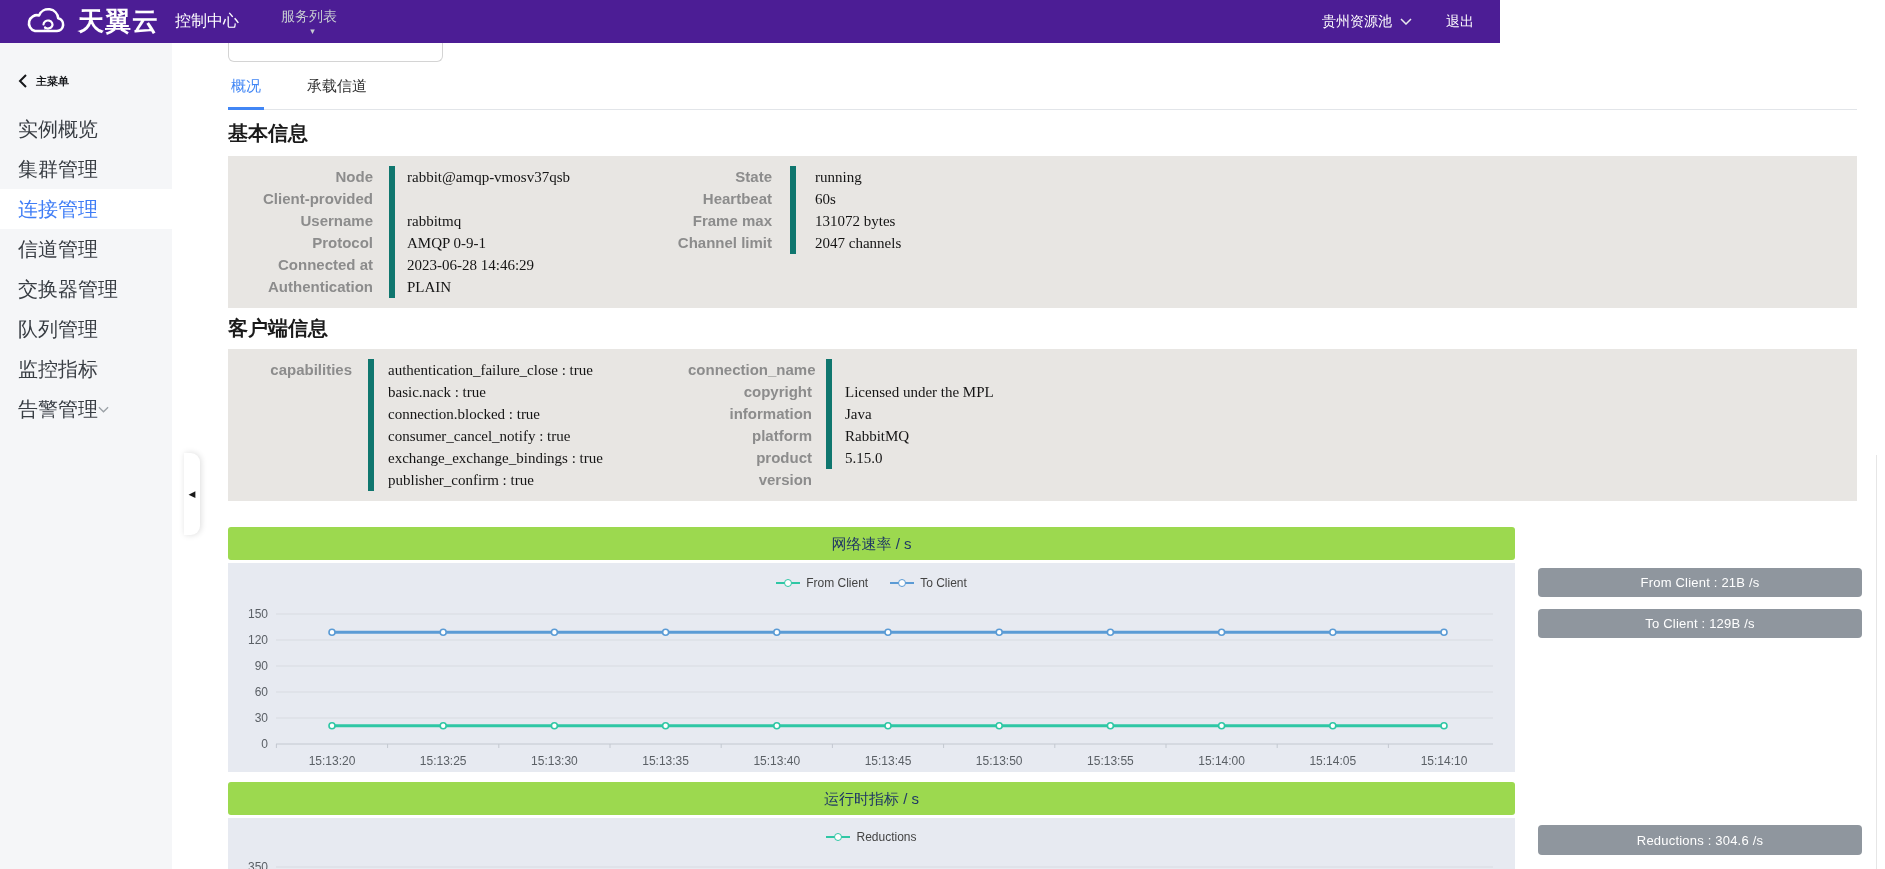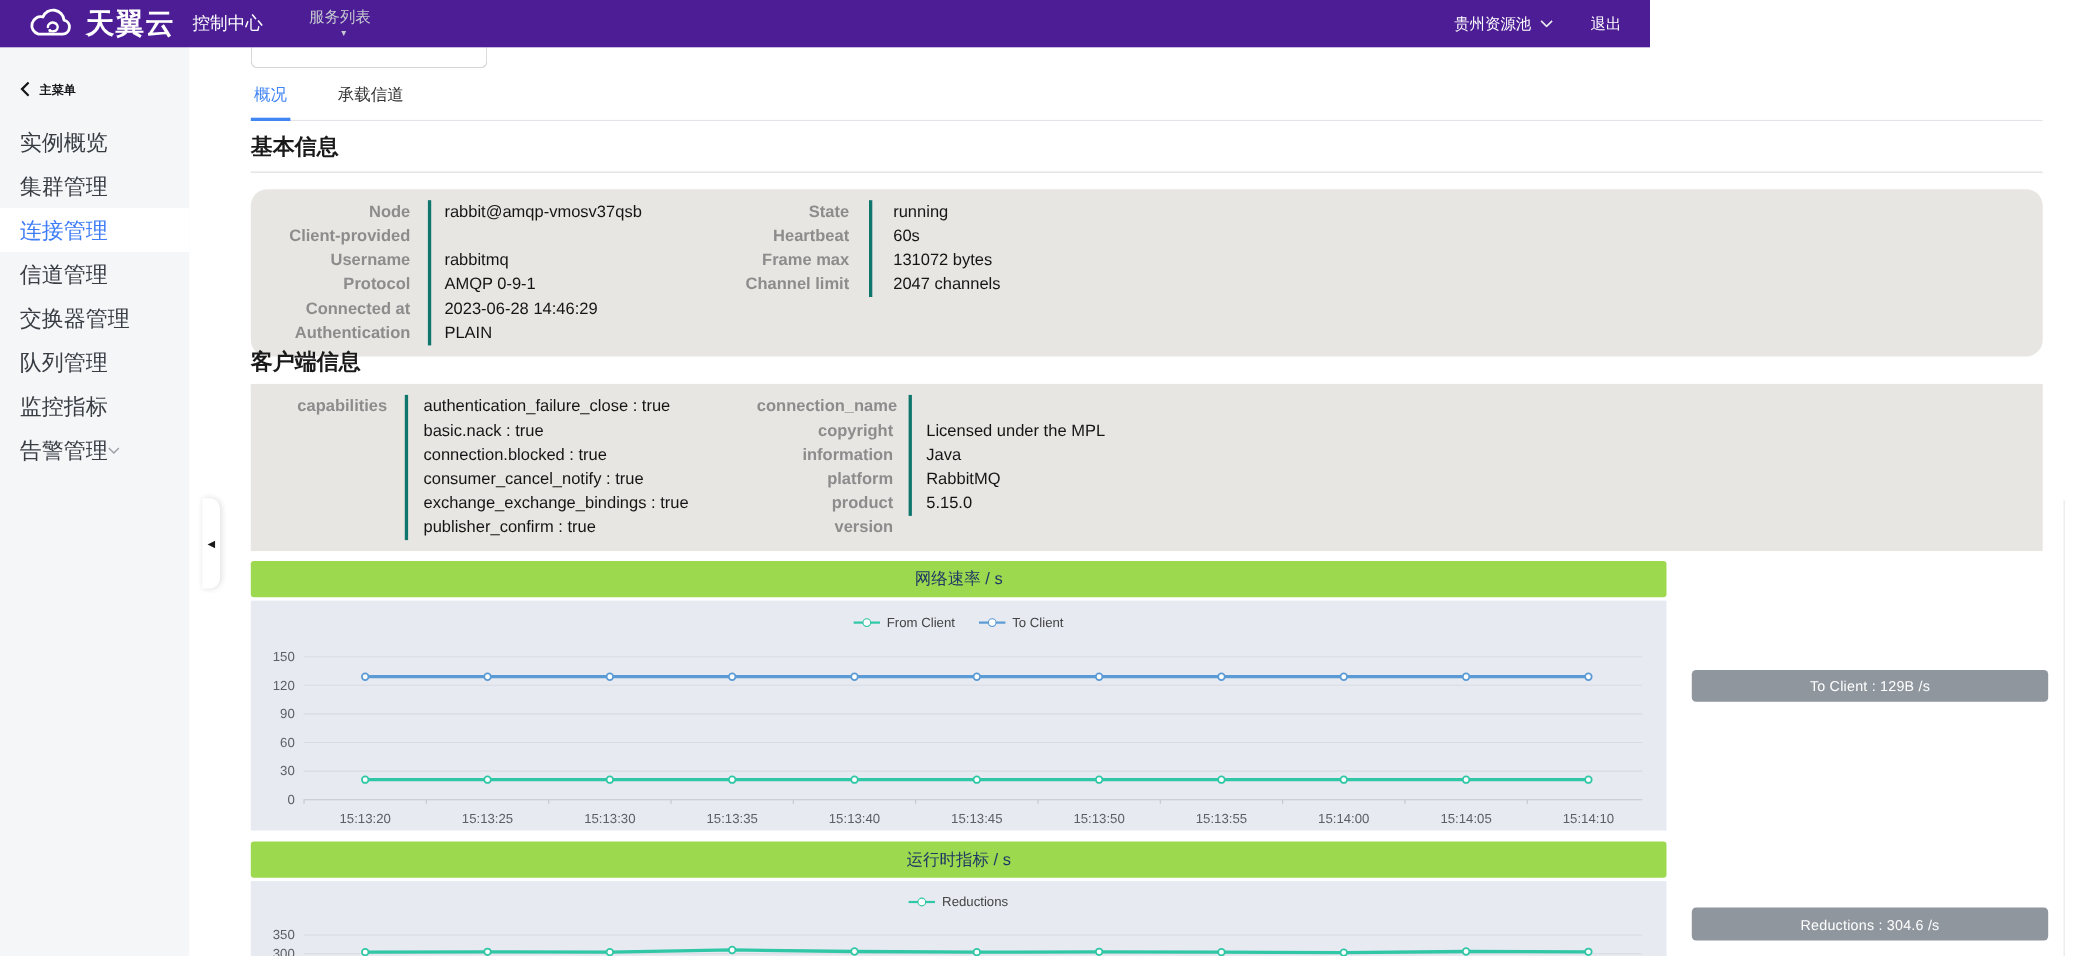--- a/index.html
+++ b/index.html
@@ -44,38 +44,38 @@
   .tab.active { color:#4186f5; }
   .tab.active::after { content:""; position:absolute; left:0; right:0; bottom:-1px; height:3px; background:#4186f5; }
 
   .sec-title { position:absolute; left:0; width:1629px; font-size:20px; font-weight:bold; color:#1a1a1a;
     padding-bottom:9px; border-bottom:1px solid #dadada; }
   #sec-title-basic { top:77px; }
   #sec-title-client { top:272px; }
 
   .info-table { position:absolute; left:0; width:1629px; height:152px; background:#e8e6e3;
     display:flex; align-items:flex-start; padding:10px 0; font-size:15px; line-height:22px; color:#151515; }
-  #basic-table { top:129px;border-radius:15px; }
+  #basic-table { top:113px; }
   #client-table { top:306px; }
   .col { display:flex; flex-direction:column; }
   .lbl-col { color:#8c8c8c; font-weight:bold; text-align:right; }
-  .val-col { border-left:3px solid #0f766e; }
+  .val-col { border-left:6px solid #0f766e;font-family:Liberation Serif, serif; }
   
   #bt-l-labels { width:161px; padding-right:16px; }
   #bt-l-values { width:272px; padding-left:12px; }
   #bt-r-labels { width:129px; padding-right:18px; }
   #bt-r-values { padding-left:19px; }
   
   #ct-l-labels { width:140px; padding-right:16px; }
   #ct-l-values { width:320px; padding-left:14px; }
   #ct-r-labels { width:138px; padding-right:14px; }
   #ct-r-values { padding-left:13px; }
 
   
-  .chart-card { position:absolute; left:0; width:1287px; }
+  .chart-card { position:absolute; left:0; width:1287px;margin-top:17px; }
   #chart-card-0 { top:467px; }
   #chart-card-1 { top:722px; }
   .chart-header { height:33px; line-height:33px; text-align:center; background:#9cd94f; color:#1f3864;
     font-size:15px; border-radius:3px; margin-bottom:3px; }
   .chart-body { background:#e7eaf1; }
   #chart-body-0 { height:209px; }
   #chart-body-1 { height:147px; }
   .legend { display:flex; justify-content:center; align-items:center; gap:22px; padding-top:8px; height:32px; }
   #legend-1 { padding-top:6px; }
   .lg-item { display:flex; align-items:center; gap:6px; font-size:12px; color:#444; cursor:pointer; }
@@ -379,17 +379,18 @@
             <circle cx="771.2" cy="32.3" r="3" fill="#ffffff" stroke="#2fc7a5" stroke-width="1.6"></circle>
             <circle cx="882.4" cy="32.6" r="3" fill="#ffffff" stroke="#2fc7a5" stroke-width="1.6"></circle>
             <circle cx="993.6" cy="33.0" r="3" fill="#ffffff" stroke="#2fc7a5" stroke-width="1.6"></circle>
             <circle cx="1104.8000000000002" cy="32.0" r="3" fill="#ffffff" stroke="#2fc7a5" stroke-width="1.6"></circle>
             <circle cx="1216" cy="32.3" r="3" fill="#ffffff" stroke="#2fc7a5" stroke-width="1.6"></circle>
           </svg>
       </div>
     </div>
   </main>
 
+  <div class="badge" id="badge-0">From Client : 21B /s</div>
   <div class="badge" id="badge-1">To Client : 129B /s</div>
   <div class="badge" id="badge-2">Reductions : 304.6 /s</div>
 
   <div class="right-line"></div>
 </div>
 
 </body></html>

